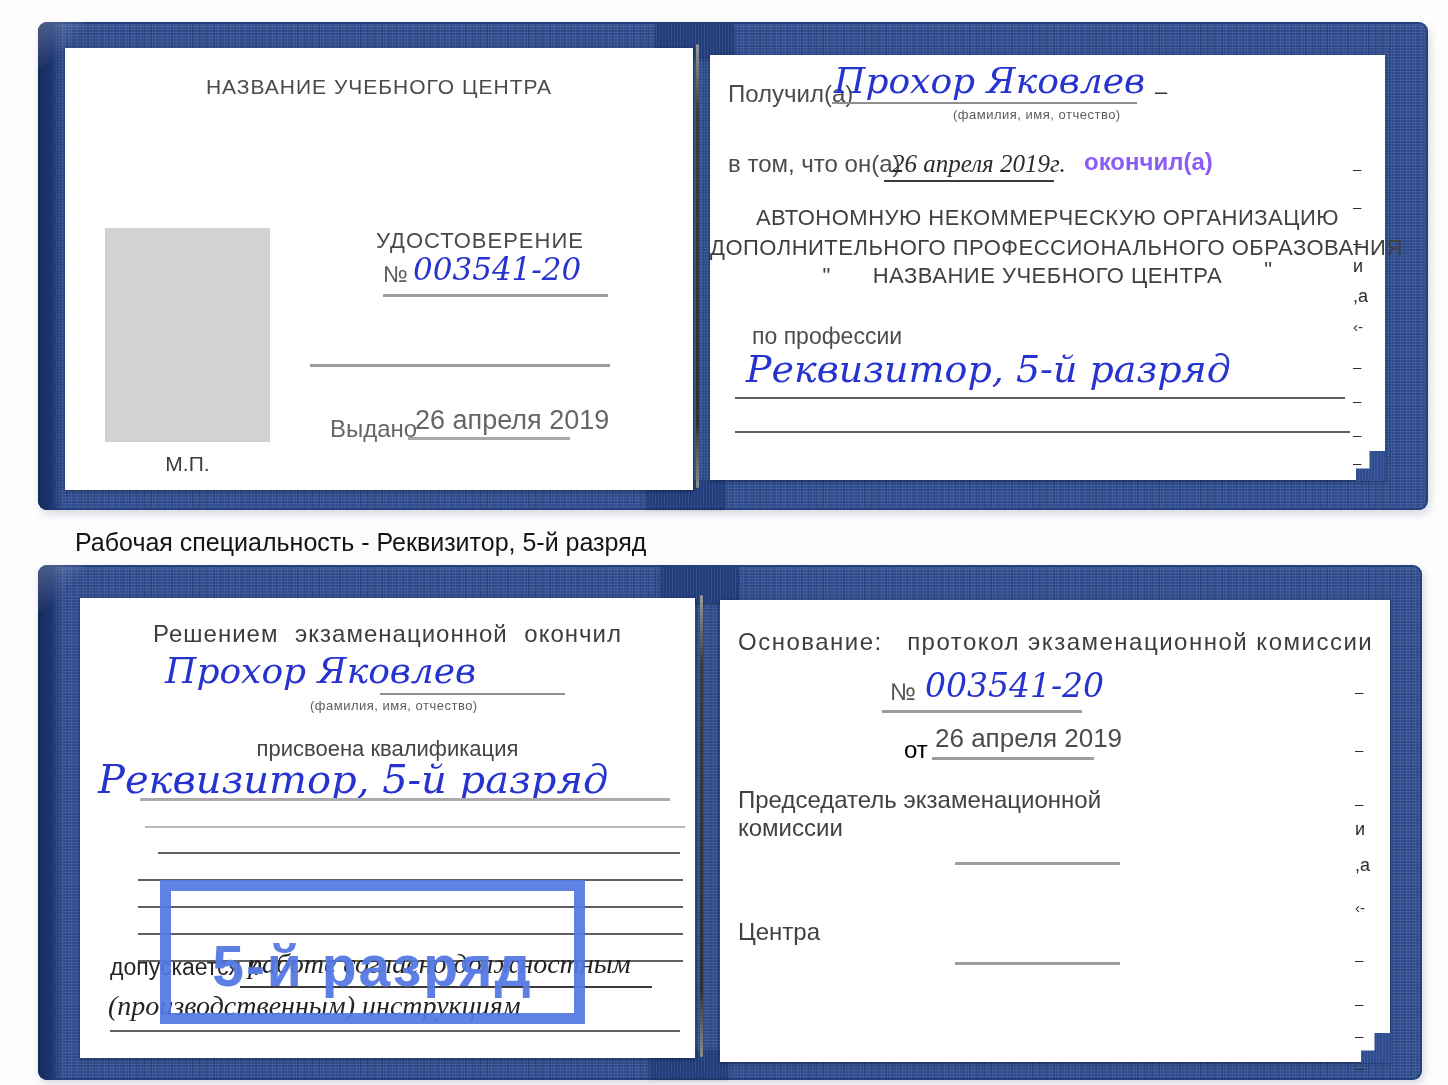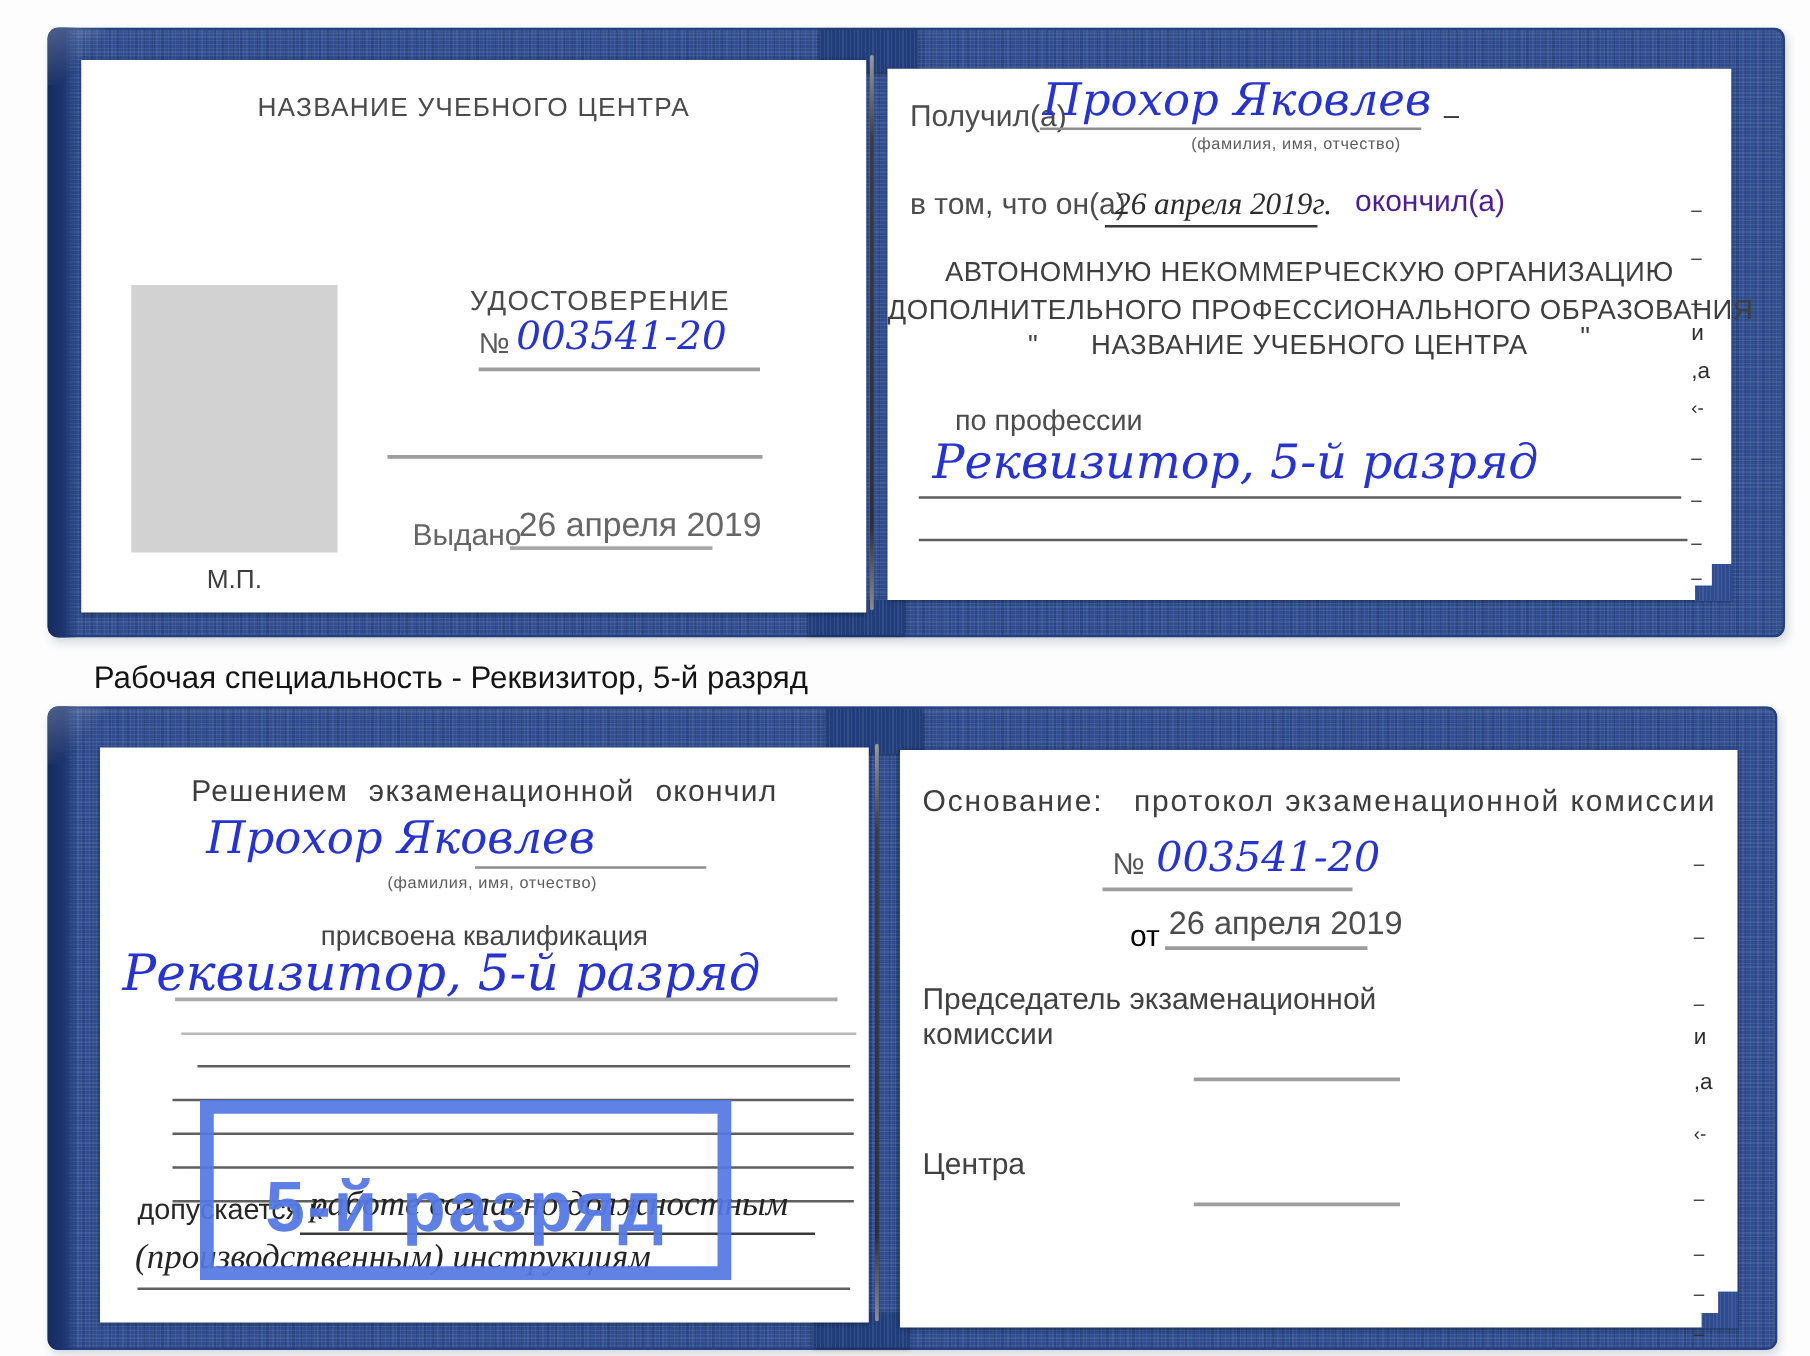--- a/index.html
+++ b/index.html
@@ -105,29 +105,29 @@
   <div class="page" style="left:672px;top:33px;width:675px;height:425px;">
     <div class="t" style="left:18px;top:25px;font-size:24px;color:#4c4c4c;">Получил(а)</div>
     <div class="t hw" style="left:124px;top:5px;font-size:36px;">Прохор Яковлев</div>
     <div class="line" style="left:122px;top:47px;width:305px;background:#8f8f8f;"></div>
     <div class="t small-hint" style="left:243px;top:52px;">(фамилия, имя, отчество)</div>
     <div class="t" style="left:445px;top:24px;font-size:22px;color:#333;">–</div>
 
     <div class="t" style="left:18px;top:95px;font-size:24px;color:#4c4c4c;">в том, что он(а)</div>
     <div class="t serifit" style="left:182px;top:95px;font-size:25px;">26 апреля 2019г.</div>
     <div class="line dark" style="left:174px;top:125px;width:170px;"></div>
-    <div class="t" style="left:374px;top:93px;font-size:24px;color:#4c1d95;">окончил(а)</div>
+    <div class="t" style="left:374px;top:93px;font-size:24px;color:#8b5cf6;font-weight:bold;">окончил(а)</div>
 
     <div class="t center" style="top:180px;font-size:22px;color:#3f3f3f;letter-spacing:0.5px;">ДОПОЛНИТЕЛЬНОГО ПРОФЕССИОНАЛЬНОГО ОБРАЗОВАНИЯ</div>
     <div class="t center" style="top:150px;font-size:22px;color:#3f3f3f;letter-spacing:0.5px;">АВТОНОМНУЮ НЕКОММЕРЧЕСКУЮ ОРГАНИЗАЦИЮ</div>
     <div class="t center" style="top:208px;font-size:22px;color:#3f3f3f;letter-spacing:0.5px;">
       <span>"</span><span style="display:inline-block;width:42px;"></span><span>НАЗВАНИЕ УЧЕБНОГО ЦЕНТРА</span><span style="display:inline-block;width:42px;"></span><span style="position:relative;top:-6px;">"</span>
     </div>
 
-    <div class="t" style="left:54px;top:268px;font-size:23px;color:#4c4c4c;">по профессии</div>
+    <div class="t" style="left:42px;top:268px;font-size:23px;color:#4c4c4c;">по профессии</div>
     <div class="t hw" style="left:36px;top:292px;font-size:38px;">Реквизитор, 5-й разряд</div>
     <div class="line thin" style="left:25px;top:342px;width:610px;"></div>
     <div class="line thin" style="left:25px;top:376px;width:615px;"></div>
     <div class="notch"></div>
   </div>
 
   <div style="position:absolute;left:1315px;top:138px;width:30px;">
     <span class="frag" style="top: 0px; position: absolute;">–</span>
     <span class="frag" style="top: 38px; position: absolute;">–</span>
     <span class="frag" style="top: 74px; position: absolute;">–</span>

